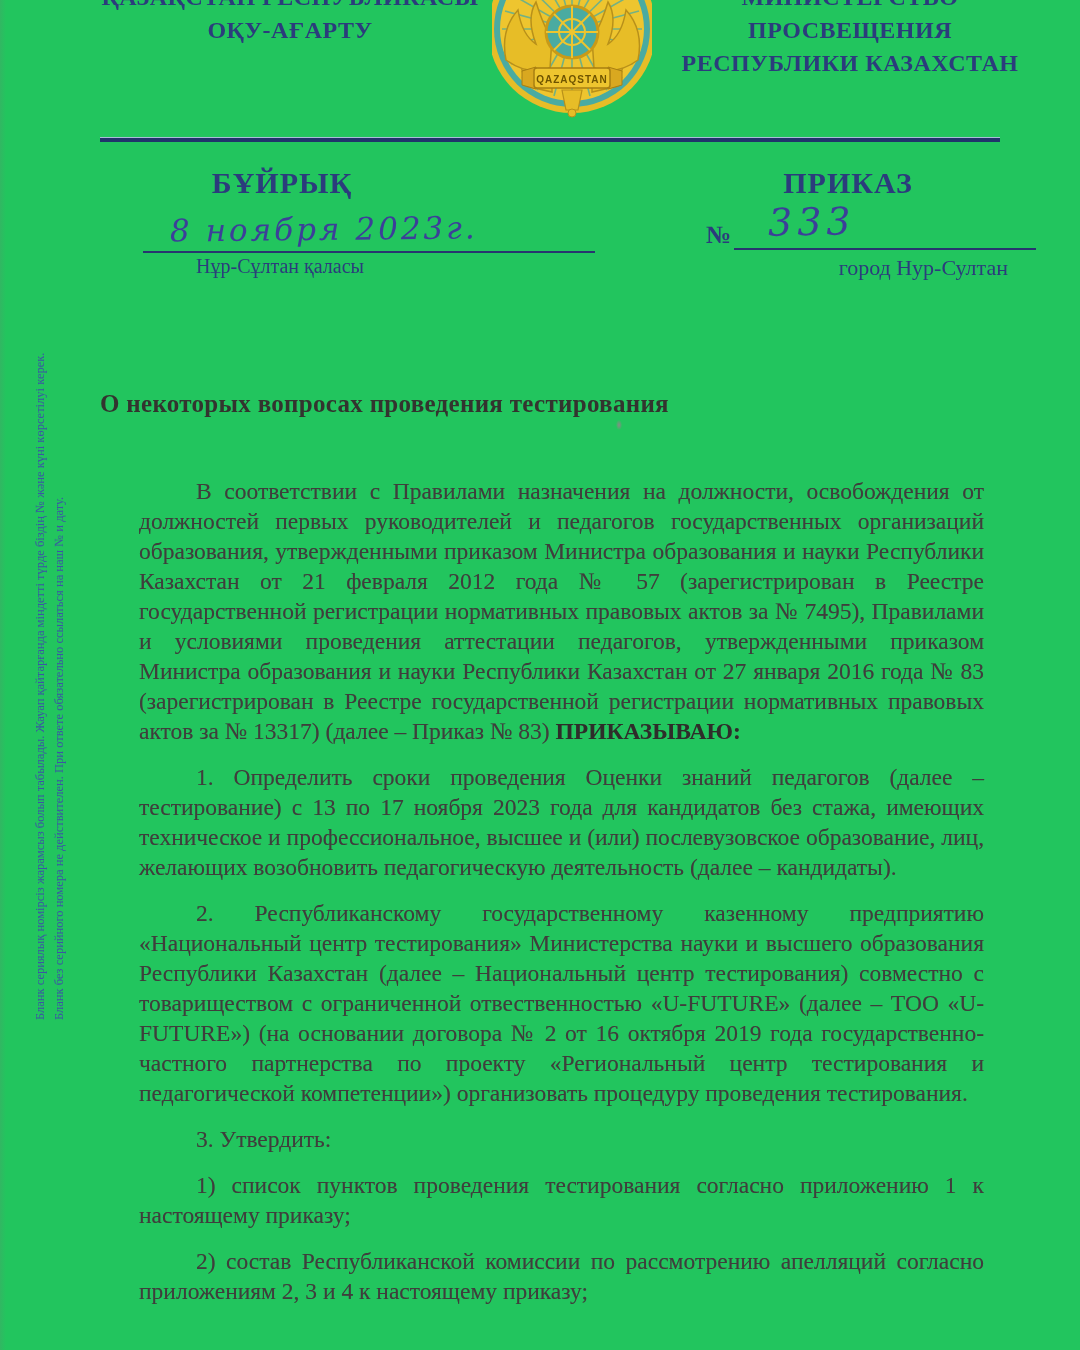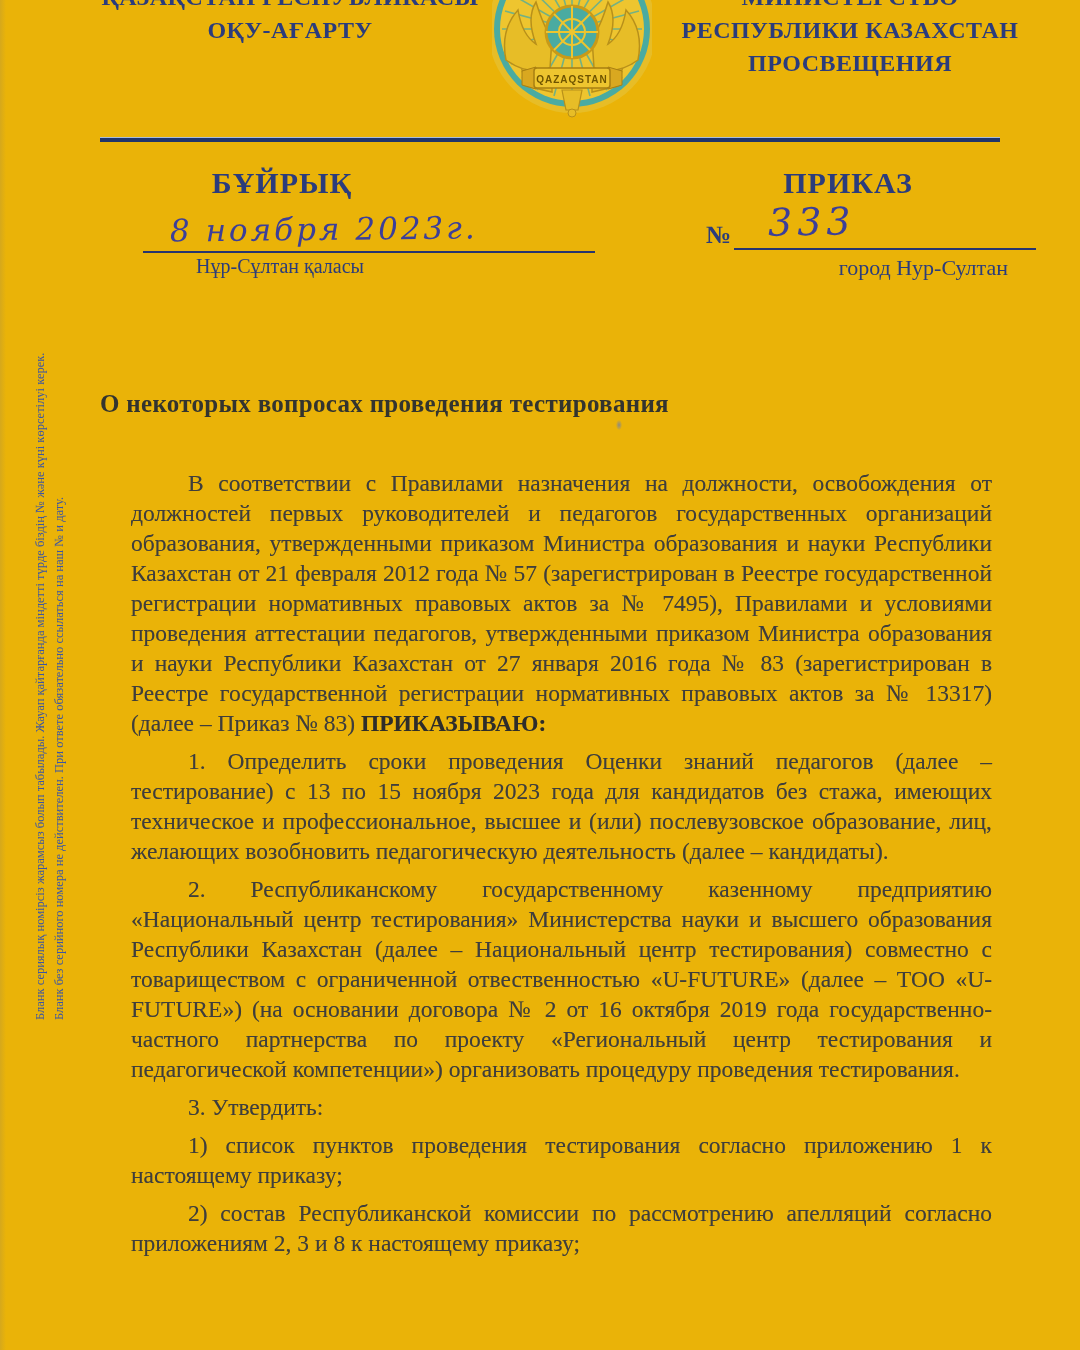--- a/index.html
+++ b/index.html
@@ -1,20 +1,20 @@
 <!DOCTYPE html>
 <html lang="ru"><head>
 <meta charset="utf-8">
 <style>
   html,body{margin:0;padding:0;background:#e8e8e8;}
   .page{
     position:relative;
     width:1080px;height:1350px;
     margin:0 auto;
-    background:#eab308;
+    background:#22c55e;
     overflow:hidden;
     font-family:"Liberation Serif", serif;
   }
   
   .hdr{
     position:absolute;top:-19px;width:420px;
     color:#2b3c7c;font-weight:bold;font-size:24px;line-height:33px;
     text-align:center;letter-spacing:.5px;
   }
   .hdr-left{left:80px;}
@@ -68,21 +68,21 @@
   .doc-title{
     position:absolute;left:100px;top:390px;width:920px;text-align:left;
     font-weight:bold;font-size:25px;color:#33342f;letter-spacing:.3px;
   }
   .body-text{
     position:absolute;left:123px;top:460px;width:877px;
     font-size:23.5px;line-height:30px;color:#3f3e3c;
     text-align:justify;
     text-shadow:0 0 .5px rgba(70,70,70,.45);
   }
-  .body-text p{margin:8px;text-indent:57px;}
+  .body-text p{margin:16px;text-indent:57px;}
   .body-text strong{color:#2e2d2a;}
   
   .speck{position:absolute;left:616px;top:420px;width:6px;height:10px;
     background:radial-gradient(ellipse at center,#8a8a86 0%,rgba(160,160,155,0) 75%);
     border-radius:50%;}
   .edge-shade{position:absolute;left:0;top:0;width:6px;height:1350px;
     background:linear-gradient(90deg,rgba(120,120,118,.18),rgba(120,120,118,0));}
 </style>
 </head>
 <body>
@@ -151,22 +151,22 @@
         <text x="80" y="142.5" text-anchor="middle" font-size="10" font-weight="bold" font-family="Liberation Sans, sans-serif" fill="#6f5400" letter-spacing="1">QAZAQSTAN</text>
       </g>
 
       <path d="M70 150 L90 150 L86 170 L74 170 Z" fill="#e7bd27" stroke="#b8901a" stroke-width="1.2"></path>
       <circle cx="80" cy="173" r="4" fill="#e7bd27" stroke="#b8901a" stroke-width="1"></circle>
     </svg>
   </div>
 
   <div class="hdr hdr-right">
     <div>МИНИСТЕРСТВО</div>
+    <div>ПРОСВЕЩЕНИЯ</div>
     <div>РЕСПУБЛИКИ КАЗАХСТАН</div>
-    <div>ПРОСВЕЩЕНИЯ</div>
   </div>
 
   <div class="rule"></div>
 
   <div class="order-heading oh-kk">БҰЙРЫҚ</div>
   <div class="order-heading oh-ru">ПРИКАЗ</div>
 
   <div class="hand date-hand">8 ноября 2023г.</div>
   <div class="date-line"></div>
   <div class="place-kk">Нұр-Сұлтан қаласы</div>
@@ -180,20 +180,20 @@
     <div>Бланк сериялық номірсіз жарамсыз болып табылады. Жауап қайтарғанда міндетті түрде біздің № және күні көрсетілуі керек.</div>
     <div>Бланк без серийного номера не действителен. При ответе обязательно ссылаться на наш № и дату.</div>
   </div>
 
   <div class="doc-title">О некоторых вопросах проведения тестирования</div>
   <div class="speck"></div>
   <div class="edge-shade"></div>
 
   <div class="body-text">
     <p><span>В соответствии с Правилами назначения на должности, освобождения от должностей первых руководителей и педагогов государственных организаций образования, утвержденными приказом Министра образования и науки Республики Казахстан от 21 февраля 2012 года № 57 (зарегистрирован в Реестре государственной регистрации нормативных правовых актов за № 7495), Правилами и условиями проведения аттестации педагогов, утвержденными приказом Министра образования и науки Республики Казахстан от 27 января 2016 года № 83 (зарегистрирован в Реестре государственной регистрации нормативных правовых актов за № 13317) (далее – Приказ № 83) </span><strong>ПРИКАЗЫВАЮ:</strong></p>
-    <p>1. Определить сроки проведения Оценки знаний педагогов (далее – тестирование) с 13 по 15 ноября 2023 года для кандидатов без стажа, имеющих техническое и профессиональное, высшее и (или) послевузовское образование, лиц, желающих возобновить педагогическую деятельность (далее – кандидаты).</p>
+    <p>1. Определить сроки проведения Оценки знаний педагогов (далее – тестирование) с 13 по 17 ноября 2023 года для кандидатов без стажа, имеющих техническое и профессиональное, высшее и (или) послевузовское образование, лиц, желающих возобновить педагогическую деятельность (далее – кандидаты).</p>
     <p>2. Республиканскому государственному казенному предприятию «Национальный центр тестирования» Министерства науки и высшего образования Республики Казахстан (далее – Национальный центр тестирования) совместно с товариществом с ограниченной отвественностью «U-FUTURE» (далее – ТОО «U-FUTURE») (на основании договора № 2 от 16 октября 2019 года государственно-частного партнерства по проекту «Региональный центр тестирования и педагогической компетенции») организовать процедуру проведения тестирования.</p>
     <p>3. Утвердить:</p>
     <p>1) список пунктов проведения тестирования согласно приложению 1 к настоящему приказу;</p>
-    <p>2) состав Республиканской комиссии по рассмотрению апелляций согласно приложениям 2, 3 и 8 к настоящему приказу;</p>
+    <p>2) состав Республиканской комиссии по рассмотрению апелляций согласно приложениям 2, 3 и 4 к настоящему приказу;</p>
   </div>
 
 </div>
 
 </body></html>

